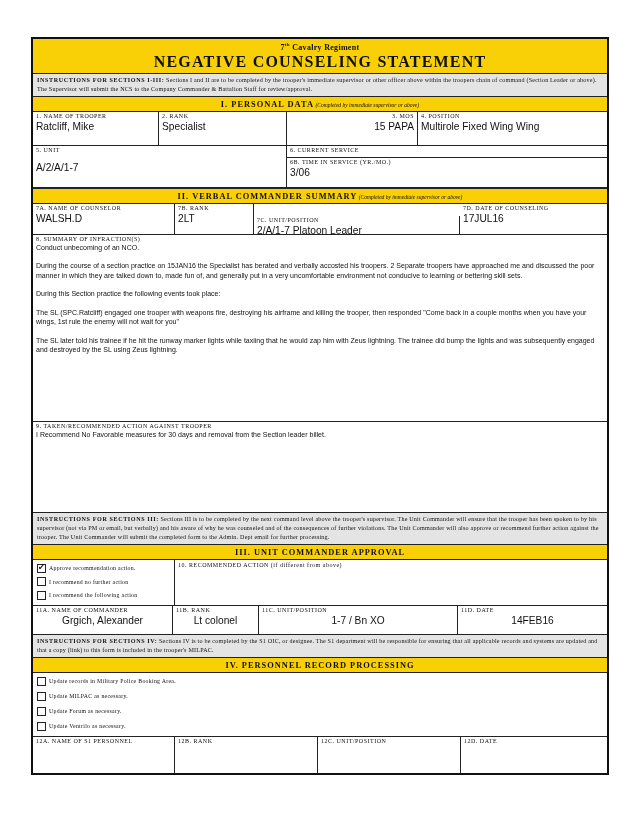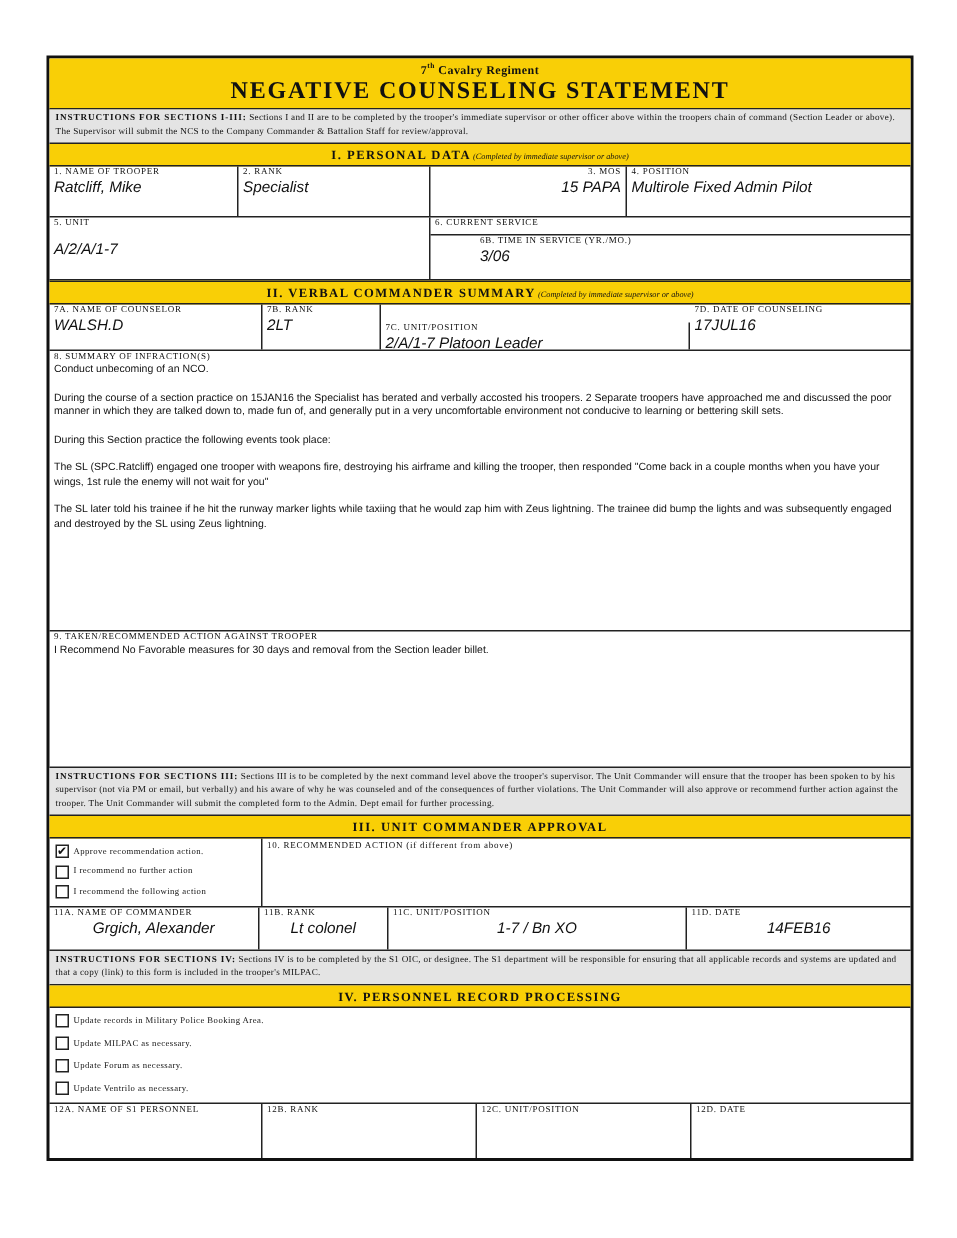--- a/index.html
+++ b/index.html
@@ -13,21 +13,21 @@
   .gray { background: #e4e4e4; }
   .title-block { text-align: center; padding: 3px 0 2px 0; border-bottom: 1px solid #222; }
   .regiment { font-size: 8px; font-weight: bold; letter-spacing: 0.3px; }
   .regiment sup { font-size: 5px; }
   .main-title { font-size: 16px; font-weight: bold; letter-spacing: 1.2px; margin-top: 1px; }
   .instr { font-size: 6.1px; line-height: 9px; padding: 2px 4px; border-bottom: 1px solid #222; letter-spacing: 0.2px; }
   .instr b { letter-spacing: 0.6px; }
   .sec-head { text-align: center; font-size: 8.4px; font-weight: bold; letter-spacing: 1px; padding: 3px 0 2px; border-bottom: 1px solid #222; }
   .sec-head i { font-weight: normal; font-size: 5.5px; letter-spacing: 0; }
   .lbl { font-size: 6px; letter-spacing: 0.5px; padding: 1px 3px 0 3px; text-transform: uppercase; }
-  .val { font-family: "Liberation Sans", sans-serif; font-size: 10.2px; padding: 2px 3px 0 3px; font-style: italic; }
+  .val { font-family: "Liberation Sans", sans-serif; font-size: 10.2px; padding: 2px 3px 0 3px; }
   .val.center { text-align: center; }
   .body-text { font-family: "Liberation Sans", sans-serif; font-size: 7px; line-height: 9.5px; padding: 1px 3px; }
   .body-text p { margin: 0 0 9px 0; }
   .check-line { display: flex; align-items: center; font-size: 5.8px; letter-spacing: 0.3px; height: 13.5px; padding-left: 4px; }
   .box { width: 9px; height: 9px; border: 1px solid #222; margin-right: 3px; box-sizing: border-box; display: inline-flex; align-items: center; justify-content: center; font-size: 8px; line-height: 8px; font-family: "DejaVu Sans", sans-serif; }
 </style>
 </head>
 <body>
 
 <div class="form">
@@ -49,33 +49,33 @@
     <div class="cell" style="width:128px;">
       <div class="lbl">2. Rank</div>
       <div class="val">Specialist</div>
     </div>
     <div class="cell" style="width:131px;text-align:right;">
       <div class="lbl">3. MOS</div>
       <div class="val">15 PAPA</div>
     </div>
     <div class="cell" style="flex:1;">
       <div class="lbl">4. Position</div>
-      <div class="val">Multirole Fixed Admin Pilot</div>
+      <div class="val">Multirole Fixed Wing Wing</div>
     </div>
   </div>
 
   <div class="row" style="height:41px;justify-content:space-between;">
     <div class="cell" style="width:254px;">
       <div class="lbl">5. Unit</div>
       <div class="val" style="padding-top:9px;">A/2/A/1-7</div>
     </div>
     <div class="cell" style="flex:1;">
       <div class="lbl" style="border-bottom:1px solid #222;height:10px;">6. Current Service</div>
       <div style="display:flex;height:29px;">
-        <div class="cell" style="flex:1;margin-left:30px;">
+        <div class="cell" style="flex:1;">
           <div class="lbl">6b. Time in Service (YR./MO.)</div>
           <div class="val">3/06</div>
         </div>
       </div>
     </div>
   </div>
 
   <div class="sec-head yellow" style="border-top:1px solid #222;"><span>II. VERBAL COMMANDER SUMMARY</span><i> (Completed by immediate supervisor or above)</i></div>
 
   <div class="row" style="height:30px;">

